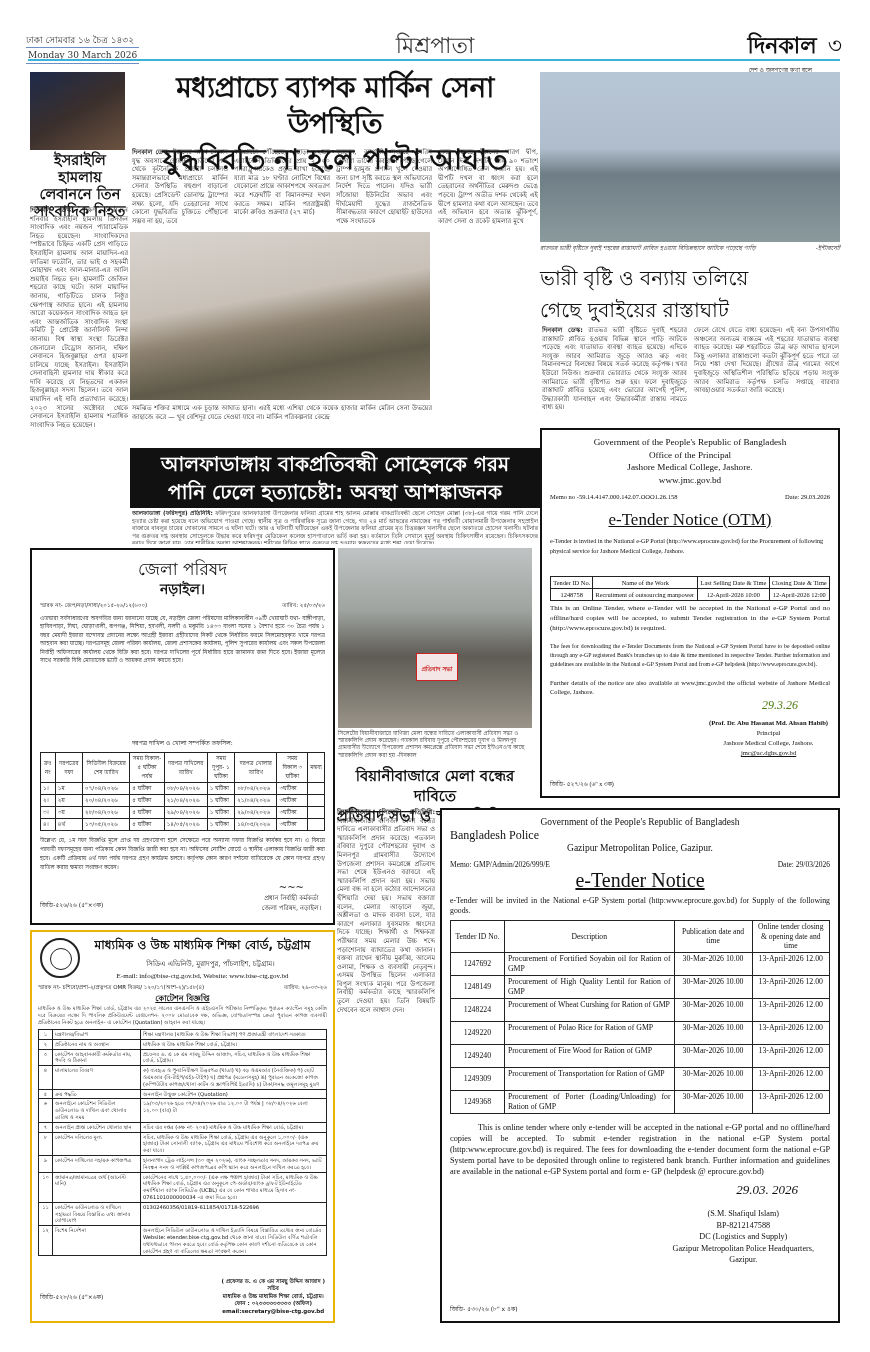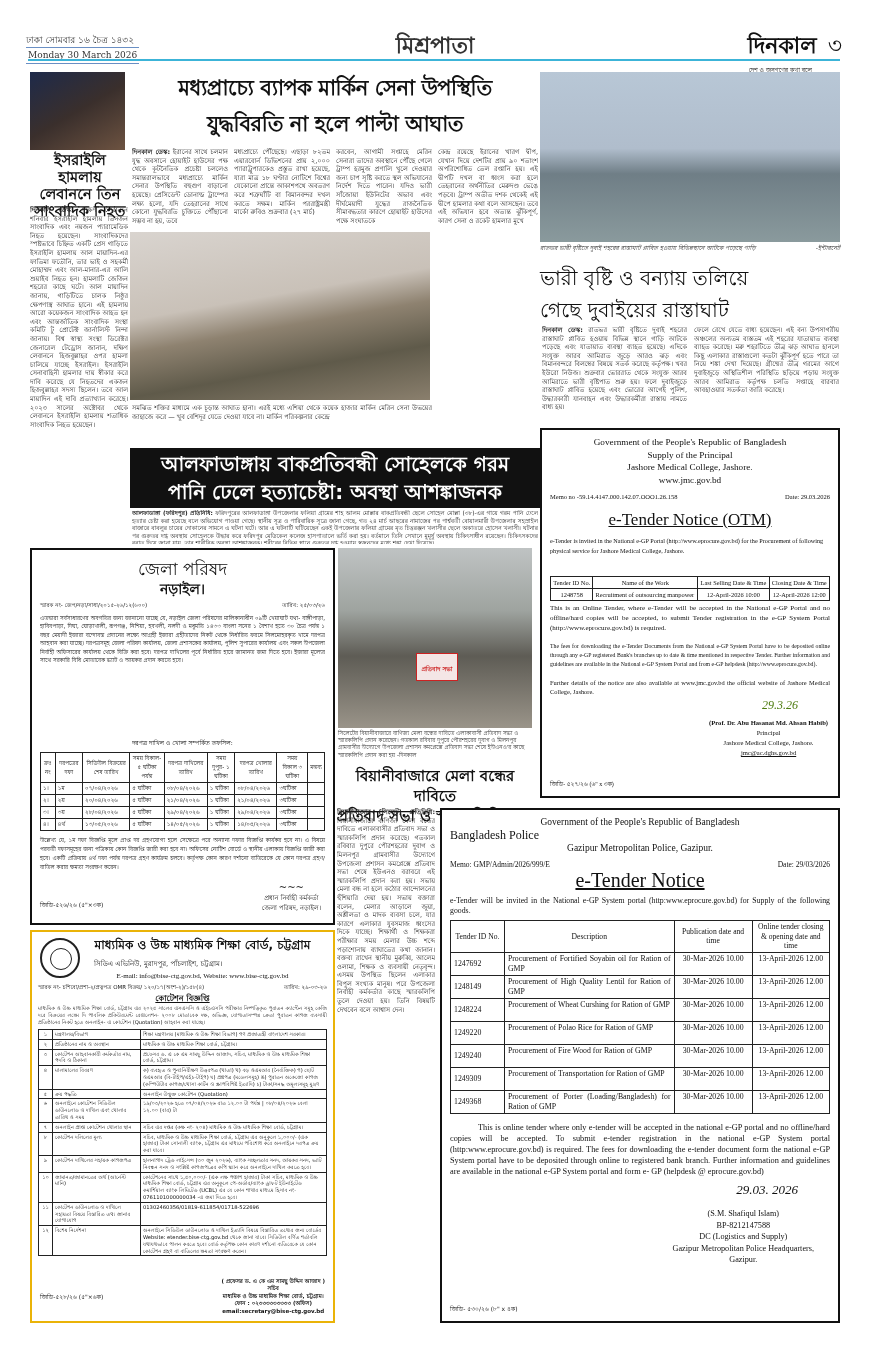--- a/index.html
+++ b/index.html
@@ -1,34 +1,34 @@
 <!DOCTYPE html>
 <html><head>
 <meta charset="utf-8">
 <style>
   * { box-sizing: border-box; margin: 0; padding: 0; }
   body { width: 870px; height: 1352px; background: #ffffff; font-family: "DejaVu Serif", serif; color: #111; position: relative; overflow: hidden; }
   .abs { position: absolute; }
   
   .hdr-date { left: 26px; top: 34px; font-size: 9px; line-height: 13px; color: #333; }
   .hdr-date .l2 { border-top: 1px solid #6a8fc4; border-bottom: 1px solid #6a8fc4; padding: 1px 2px; }
-  .hdr-section { left: 0; width: 870px; top: 28px; text-align: center; font-size: 22px; font-family: "DejaVu Sans", sans-serif; color: #333; font-weight: bold; }
+  .hdr-section { left: 0; width: 870px; top: 28px; text-align: center; font-size: 22px; font-family: "DejaVu Sans", sans-serif; color: #333; }
   .hdr-logo { right: 28px; top: 28px; text-align: right; }
   .hdr-logo .name { font-size: 22px; font-weight: bold; font-family: "DejaVu Sans", sans-serif; }
   .hdr-logo .page { font-size: 22px; margin-left: 6px; }
   .hdr-logo .tag { font-size: 6px; display: block; margin-right: 30px; }
   .hdr-rule { left: 28px; top: 59px; width: 812px; height: 2px; background: #3cb4d8; }
   .photo-leb { left: 30px; top: 72px; width: 95px; height: 78px; background: linear-gradient(150deg,#1e2a4a,#3a2f2c 50%,#6d5341); }
   .photo-soldiers { left: 130px; top: 232px; width: 410px; height: 168px; background: linear-gradient(170deg,#d9d4cf 0%, #c9c1b8 40%, #8e8270 55%, #5f5a4a 75%, #8a7f6d 100%); }
   .photo-dubai { left: 540px; top: 72px; width: 300px; height: 170px; background: linear-gradient(180deg,#b8c7d6 0%,#b0bdcc 45%,#6f7e86 60%,#8a9a9d 100%); }
   .photo-protest { left: 338px; top: 548px; width: 194px; height: 180px; background: linear-gradient(180deg,#bfc3c3 0%,#9ea39f 35%,#5e5c55 60%,#9a9489 100%); }
   .photo-protest .banner { position:absolute; left:78px; top:105px; width:42px; height:28px; background:#f4e6e6; border:1px solid #c22; }
   .photo-protest .banner span{ display:block; font-size:6px; color:#c22; text-align:center; margin-top:10px; font-weight:bold; }
   
-  .hl-main { left: 130px; top: 70px; width: 410px; text-align: center; font-size: 21px; line-height: 36px; font-weight: bold; font-family: "DejaVu Sans", sans-serif; letter-spacing: -0.5px; }
+  .hl-main { left: 130px; top: 70px; width: 410px; text-align: center; font-size: 28px; line-height: 36px; font-weight: bold; font-family: "DejaVu Sans", sans-serif; letter-spacing: -0.5px; }
   .hl-side { left: 30px; top: 152px; width: 100px; text-align: center; font-size: 14.5px; line-height: 17px; font-weight: bold; font-family: "DejaVu Sans", sans-serif; }
   .hl-dubai { left: 540px; top: 262px; width: 300px; text-align: left; font-size: 20px; line-height: 32px; font-weight: normal; font-family: "DejaVu Sans", sans-serif; }
   .hl-alfa { left: 130px; top: 448px; width: 410px; height: 60px; background: #111; color: #fff; text-align: center; font-size: 20px; line-height: 28px; font-weight: bold; font-family: "DejaVu Sans", sans-serif; padding-top: 2px; }
   .hl-biani { left: 335px; top: 766px; width: 200px; text-align: center; font-size: 15px; line-height: 20px; font-weight: bold; font-family: "DejaVu Sans", sans-serif; }
   
   .txt { font-size: 6.5px; line-height: 8.6px; text-align: justify; color: #222; overflow: hidden; font-family: "DejaVu Sans", sans-serif; }
   .txt b { font-weight: bold; }
   .caption { font-size: 6px; line-height: 8px; color: #333; font-style: italic; font-family: "DejaVu Sans", sans-serif; }
   
   .notice { border: 2px solid #111; background: #fff; font-family: "Liberation Serif", serif; }
@@ -48,21 +48,21 @@
   .gmp { left: 440px; top: 808px; width: 400px; height: 515px; padding: 6px 8px; }
   .gmp .hd1 { text-align:center; font-size: 9.5px; line-height: 12px; }
   .gmp .hd2 { text-align:left; font-size: 12px; line-height: 14px; }
   .gmp .hd3 { text-align:center; font-size: 9.5px; line-height: 12px; }
   .gmp .memo { display:flex; justify-content:space-between; font-size: 7.5px; margin-top: 6px; }
   .gmp .title { text-align:center; font-size: 20px; text-decoration: underline; margin: 0 0 4px; }
   .gmp .p { font-size: 7.8px; line-height: 10px; text-align: justify; }
   .gmp table { width: 100%; border-collapse: collapse; margin-top: 4px; font-size: 7.8px; }
   .gmp td, .gmp th { border: 1px solid #222; padding: 1px 3px; vertical-align: top; font-weight: normal; }
   .gmp th { text-align: center; vertical-align: middle; font-size: 7.6px; line-height: 9.5px; }
-  .gmp td.id { text-align:left; vertical-align: middle; width: 55px; margin-left: 16px; }
+  .gmp td.id { text-align:center; vertical-align: middle; width: 55px; margin-left: 16px; }
   .gmp td.desc { width: 175px; text-align: justify; line-height: 10px; height: 23px; }
   .gmp td.dt { text-align:center; width: 80px; }
   .gmp .p2 { font-size: 8.3px; line-height: 11.2px; text-align: justify; margin-top: 8px; text-indent: 28px; }
   .gmp .sig { position:absolute; right: 24px; top: 398px; text-align:center; font-size: 8.2px; line-height: 11.5px; }
   .gmp .sigmark { position:absolute; right: 40px; top: 372px; font-size: 13px; font-style: italic; }
   .gmp .ref { position:absolute; left: 8px; bottom: 6px; font-size: 6px; font-family: "DejaVu Sans", sans-serif; }
   .narail { left: 30px; top: 548px; width: 305px; height: 377px; padding: 6px 8px; border: 2px solid #111; font-family: "DejaVu Sans", sans-serif; }
   .narail .t1 { text-align:center; font-size: 17px; line-height: 22px; margin-top: 2px; }
   .narail .t2 { text-align:center; font-size: 14px; line-height: 18px; font-weight: bold; }
   .narail .memo { display:flex; justify-content:space-between; font-size: 5.5px; margin-top: 4px; }
@@ -71,21 +71,21 @@
   .narail .tt { text-align:center; font-size: 6px; margin-top: 6px; }
   .narail table { width: 100%; border-collapse: collapse; margin-top: 3px; font-size: 5.6px; }
   .narail td, .narail th { border: 1px solid #222; padding: 1px 2px; font-weight: normal; }
   .narail .p2 { font-size: 5.6px; line-height: 9px; text-align: justify; margin-top: 5px; }
   .narail .sig { position:absolute; right: 12px; bottom: 10px; text-align:center; font-size: 6.5px; line-height: 10px; }
   .narail .ref { position:absolute; left: 8px; bottom: 12px; font-size: 6px; }
   .bise { left: 30px; top: 930px; width: 305px; height: 393px; padding: 4px 6px; border: 2px solid #eab308; font-family: "DejaVu Sans", sans-serif; }
   .bise .seal { position:absolute; left: 8px; top: 6px; width: 40px; height: 40px; border: 2px solid #222; border-radius: 50%; }
   .bise .seal::after { content:""; position:absolute; left:8px; top:8px; width:20px; height:20px; border:1px solid #222; border-radius:50%; }
   .bise .t1 { text-align:center; font-size: 12px; font-weight: bold; margin-left: 40px; }
-  .bise .t2 { font-size: 7px; margin-left: 40px; margin-top: 2px; padding-left: 16px; }
+  .bise .t2 { text-align:center; font-size: 7px; margin-left: 40px; margin-top: 2px; padding-left: 16px; }
   .bise .t3 { text-align:center; font-size: 7px; margin-left: 40px; margin-top: 2px; font-family: "Liberation Serif", serif; }
   .bise .memo { display:flex; justify-content:space-between; font-size: 5.5px; margin-top: 4px; }
   .bise .title { text-align:center; font-size: 8px; font-weight: bold; text-decoration: underline; }
   .bise .p { font-size: 5.2px; line-height: 7px; text-align: justify; }
   .bise table { width: 100%; border-collapse: collapse; margin-top: 3px; font-size: 5.2px; }
   .bise td { border: 1px solid #222; padding: 1px 2px; vertical-align: top; line-height: 6.8px; }
   .bise td.n { width: 14px; text-align:center; }
   .bise td.k { width: 88px; }
   .bise .sig { position:absolute; right: 8px; bottom: 6px; text-align:center; font-size: 5.5px; line-height: 7.5px; font-weight: bold; }
   .bise .ref { position:absolute; left: 8px; bottom: 18px; font-size: 6px; }
@@ -165,21 +165,21 @@
   <div>প্রতিবাদ সভা ও স্মারকলিপি পেশ</div>
 </div>
 <div class="abs txt" style="left:337px;top:808px;width:98px;height:518px;">
   <b>বিয়ানীবাজার (সিলেট) প্রতিনিধি:</b>
   <span>বিয়ানীবাজারে বাণিজ্য মেলা বন্ধের দাবিতে এলাকাবাসীর প্রতিবাদ সভা ও স্মারকলিপি প্রদান করেছে। গতকাল রবিবার দুপুরে পৌরশহরের দুবাগ ও মিলনপুর গ্রামবাসীর উদ্যোগে উপজেলা প্রশাসন কমপ্লেক্সে প্রতিবাদ সভা শেষে ইউএনও বরাবরে এই স্মারকলিপি প্রদান করা হয়। সভায় মেলা বন্ধ না হলে কঠোর আন্দোলনের হুঁশিয়ারি দেয়া হয়। সভায় বক্তারা বলেন, মেলার আড়ালে জুয়া, অশ্লীলতা ও মাদক ব্যবসা চলে, যার কারণে এলাকার যুবসমাজ ধ্বংসের দিকে যাচ্ছে। শিক্ষার্থী ও শিক্ষকরা পরীক্ষার সময় মেলার উচ্চ শব্দে পড়াশোনায় ব্যাঘাতের কথা জানান। বক্তব্য রাখেন স্থানীয় মুরুব্বি, আলেম ওলামা, শিক্ষক ও ব্যবসায়ী নেতৃবৃন্দ। এসময় উপস্থিত ছিলেন এলাকার বিপুল সংখ্যক মানুষ। পরে উপজেলা নির্বাহী কর্মকর্তার কাছে স্মারকলিপি তুলে দেওয়া হয়। তিনি বিষয়টি দেখবেন বলে আশ্বাস দেন।</span>
 </div>
 
 <div class="abs notice jmc">
   <div class="hd">
     <div>Government of the People's Republic of Bangladesh</div>
-    <div>Supply of the Principal</div>
+    <div>Office of the Principal</div>
     <div>Jashore Medical College, Jashore.</div>
     <div>www.jmc.gov.bd</div>
   </div>
   <div class="memo">
     <span>Memo no -59.14.4147.000.142.07.OOO1.26.158</span>
     <span>Date: 29.03.2026</span>
   </div>
   <div class="title">e-Tender Notice (OTM)</div>
   <div class="p">e-Tender is invited in the National e-GP Portal (http://www.eprocure.gov.bd) for the Procurement of following physical service for Jashore Medical College, Jashore.</div>
   <table>
@@ -260,21 +260,21 @@
           <td class="dt">13-April-2026 12.00</td>
         </tr>
     <tr>
           <td class="id">1249309</td>
           <td class="desc">Procurement of Transportation for Ration of GMP</td>
           <td class="dt">30-Mar-2026 10.00</td>
           <td class="dt">13-April-2026 12.00</td>
         </tr>
     <tr>
           <td class="id">1249368</td>
-          <td class="desc">Procurement of Porter (Loading/Bangladesh) for Ration of GMP</td>
+          <td class="desc">Procurement of Porter (Loading/Unloading) for Ration of GMP</td>
           <td class="dt">30-Mar-2026 10.00</td>
           <td class="dt">13-April-2026 12.00</td>
         </tr>
   </tbody>
     </table>
   <div class="p2">This is online tender where only e-tender will be accepted in the national e-GP portal and no offline/hard copies will be accepted. To submit e-tender registration in the national e-GP System portal (http:www.eprocure.gov.bd) is required. The fees for downloading the e-tender document form the national e-GP System portal have to be deposited through online to registered bank branch. Further information and guidelines are available in the national e-GP System portal and form e- GP (helpdesk @ eprocure.gov.bd)</div>
   <div class="sigmark">29.03. 2026</div>
   <div class="sig">
     <span>(S.M. Shafiqul Islam)</span><br>
     <span>BP-8212147588</span><br>

